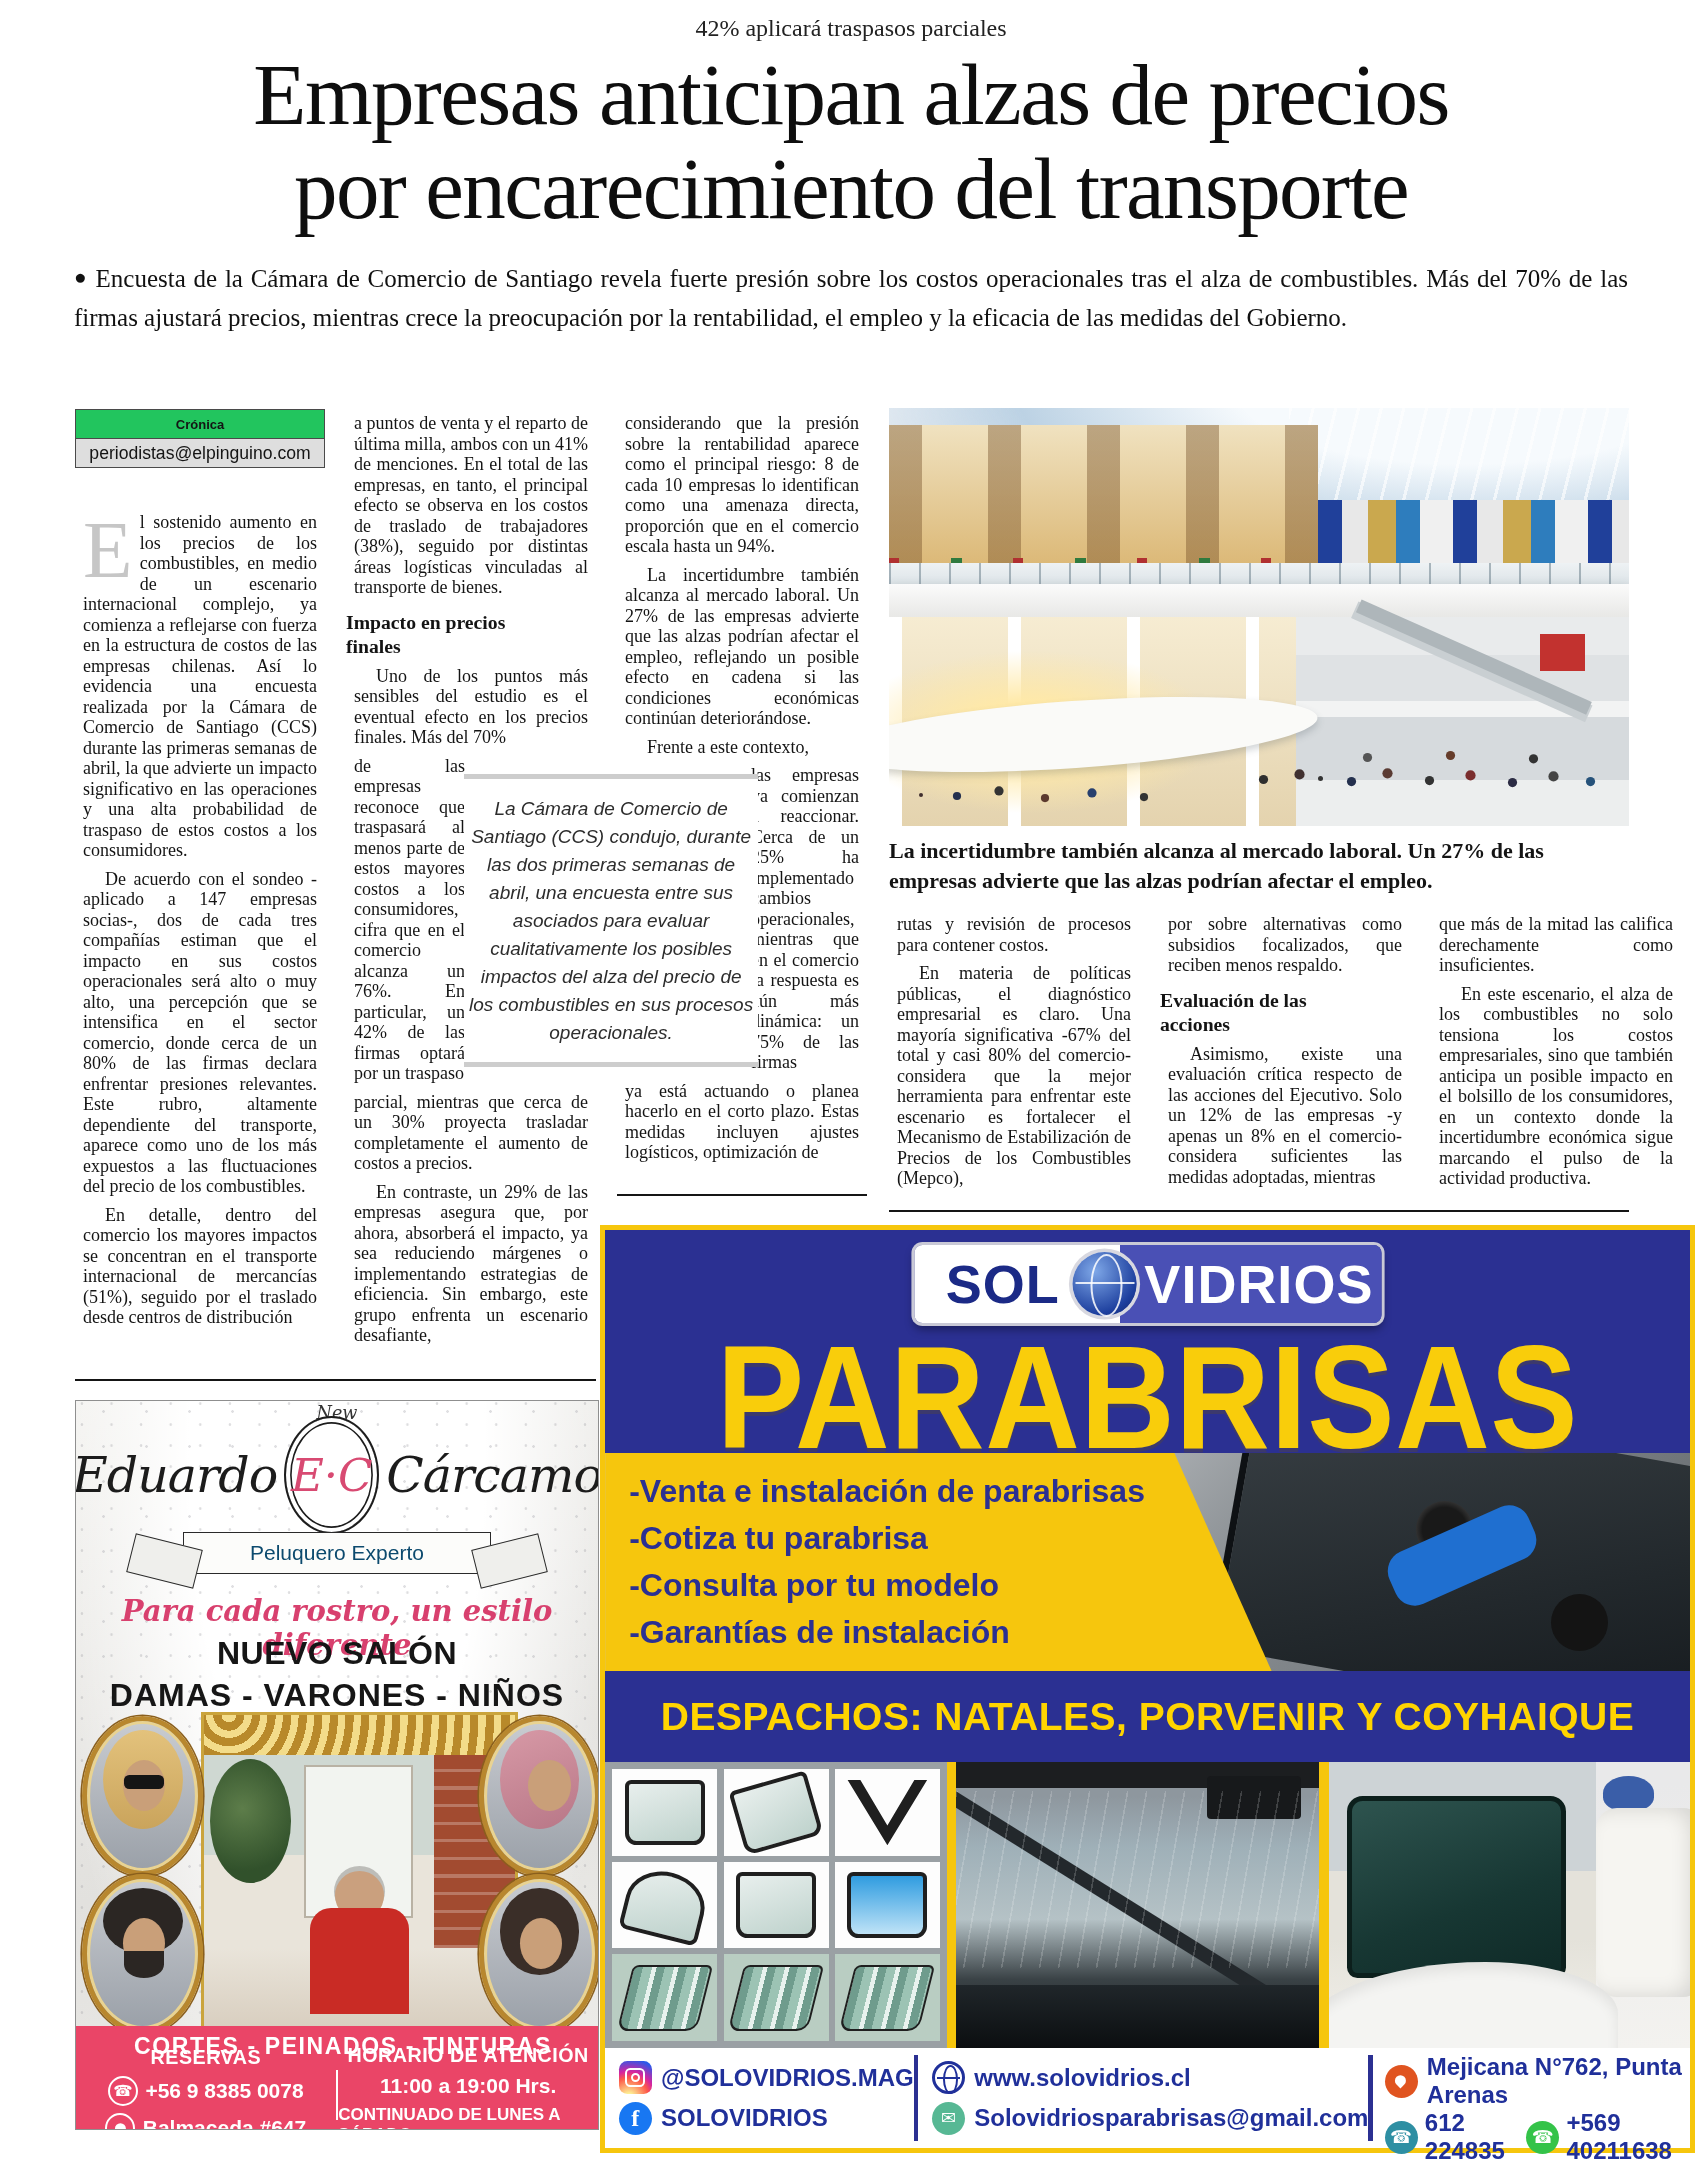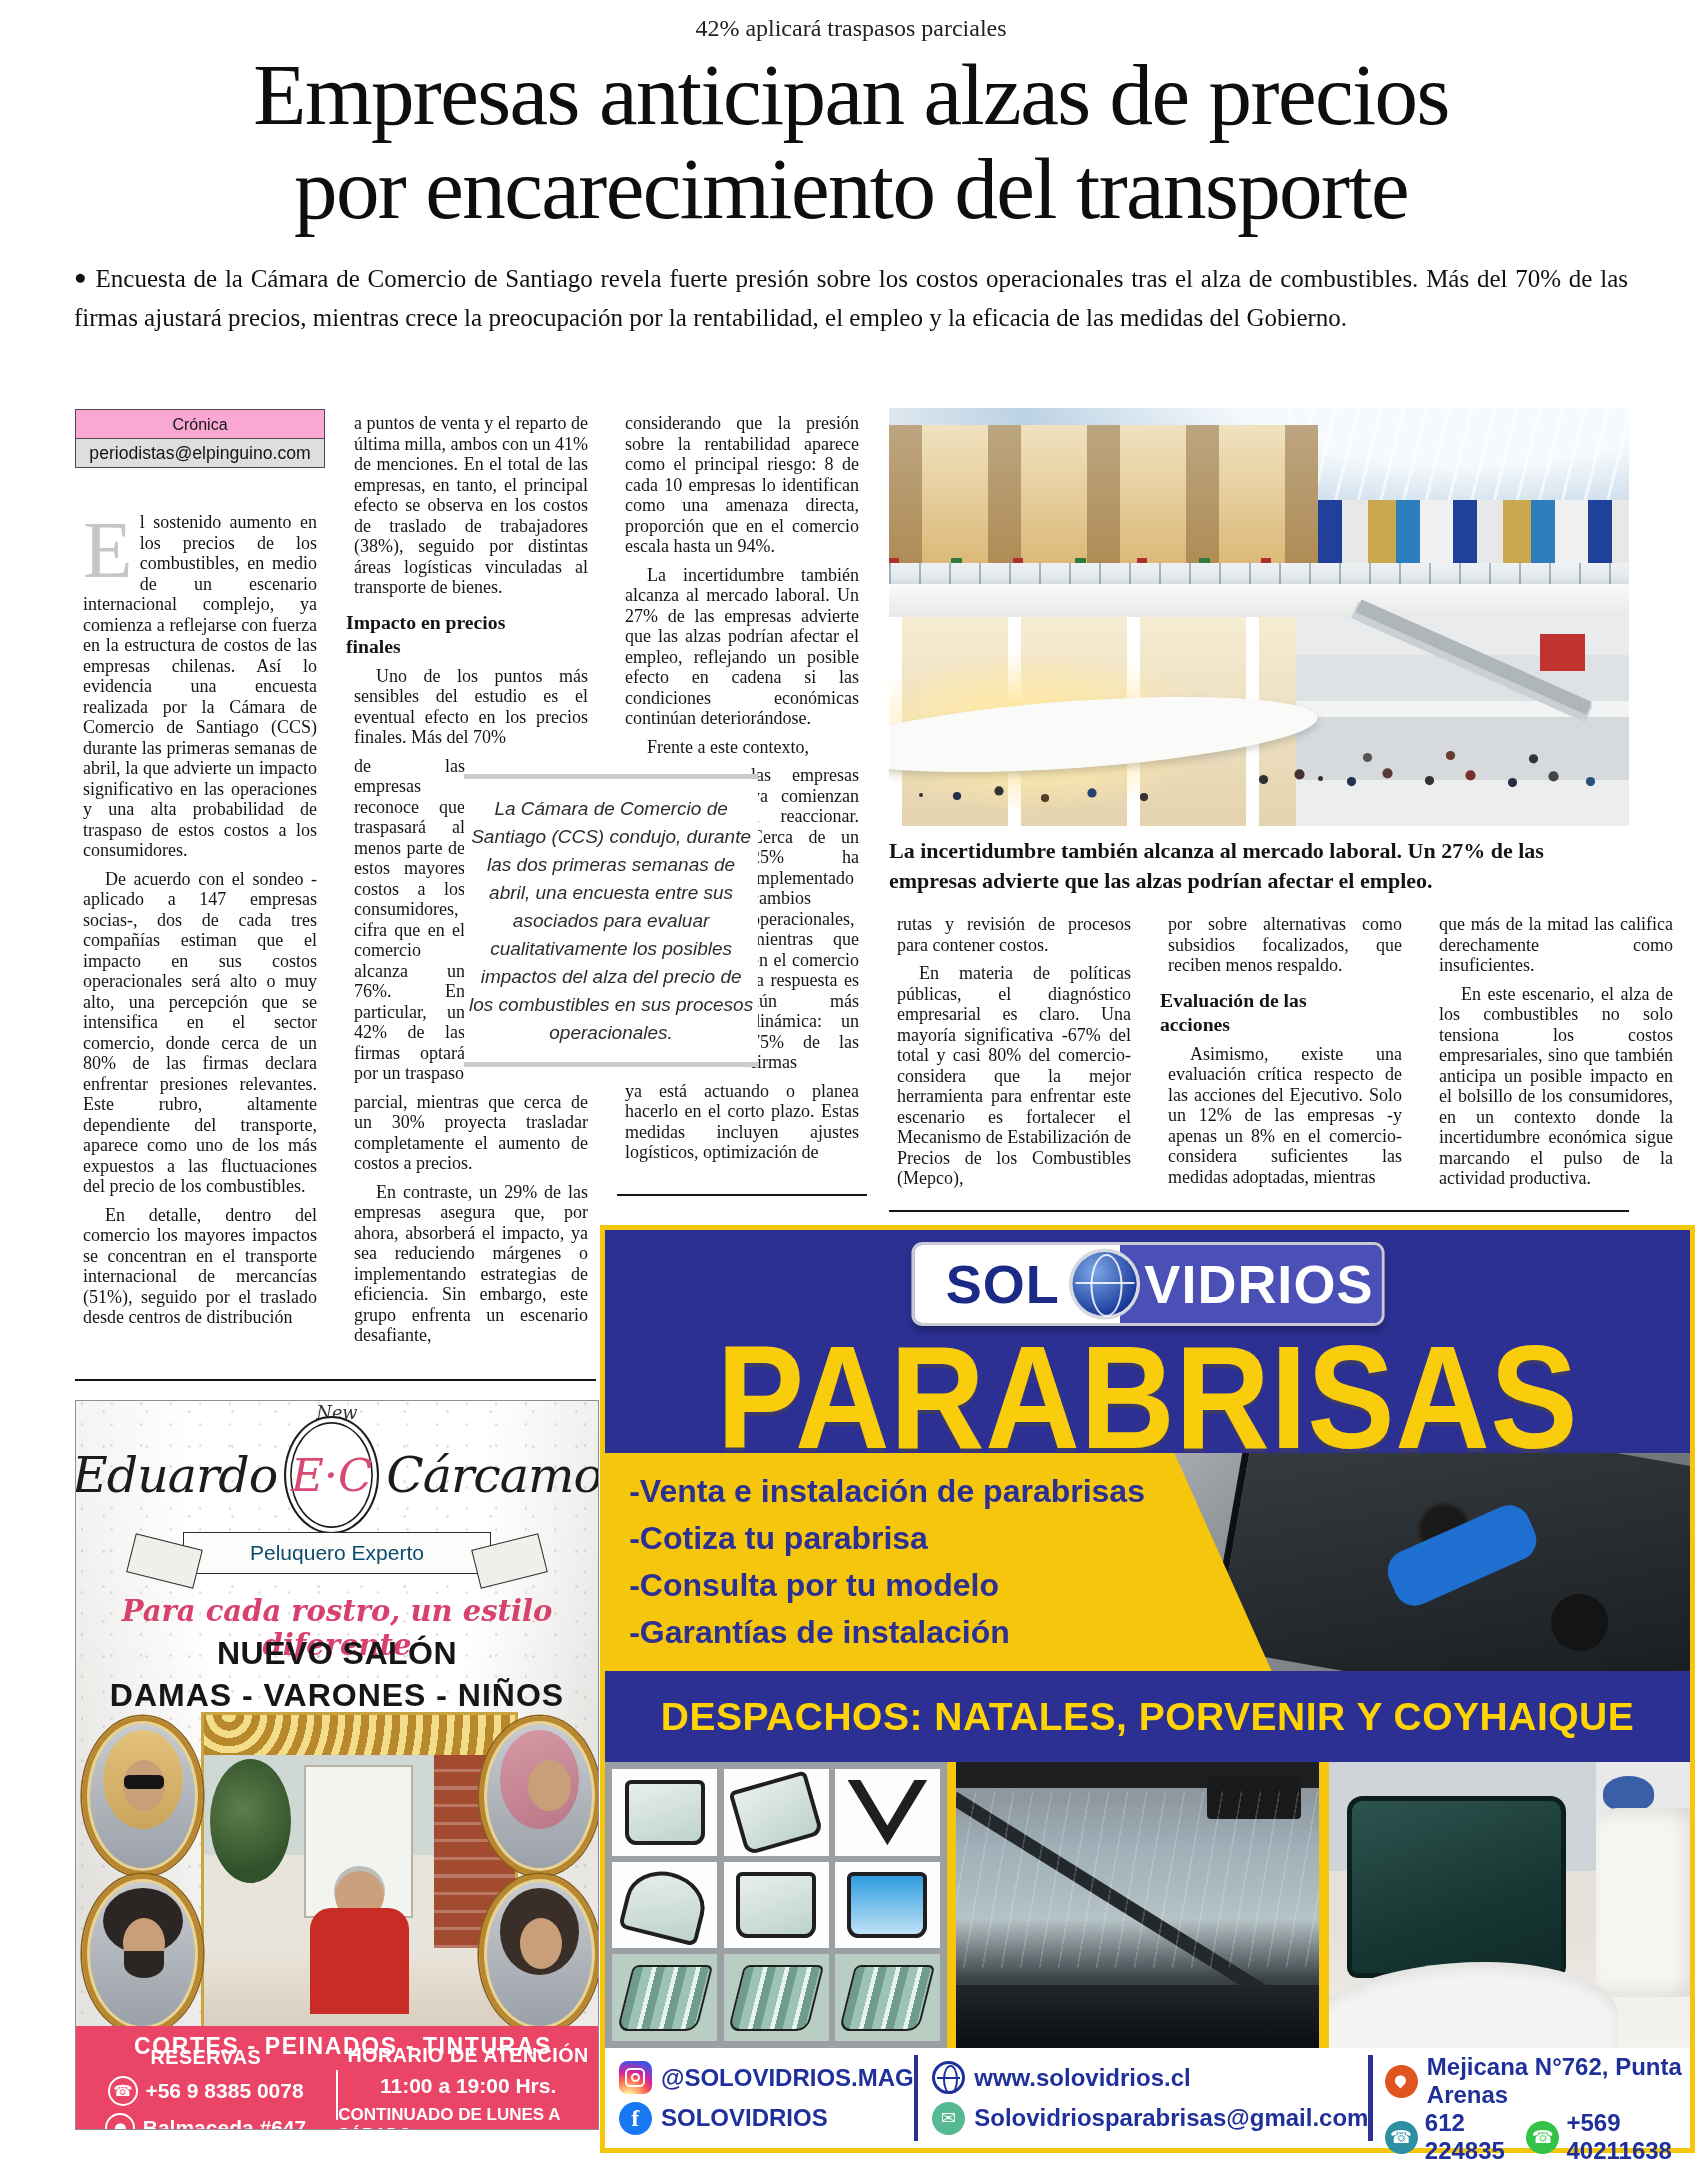--- a/index.html
+++ b/index.html
@@ -15,21 +15,21 @@
   .lede .dot{font-size:21px;vertical-align:3.1px;padding-right:7.3px}
 
   
   .col{position:absolute;width:250px;font-size:18px;line-height:20.5px;text-align:justify;hyphens:auto}
   .col p{margin:8px}
   .ind{text-indent:22px}
   .subhead{font-weight:700;font-size:19.7px;line-height:24px;margin:12.4px 0 4.1px;text-align:left;width:171px}
   .dropcap{float:left;font-size:81px;line-height:62px;padding:6.2px 7.3px 0 0;color:#c6c6c6}
   .cronica{border:1.6px solid #4a4a4a;text-align:center;margin-bottom:44px;
            font-family:"Liberation Sans",sans-serif}
-  .cr-t{font-weight:400;font-size:16px;padding:5.2px 0 2.1px;background:#f9a8d4}
+  .cr-t{font-weight:700;font-size:13px;padding:5.2px 0 2.1px;background:#22c55e}
   .cr-e{font-size:17.6px;background:#dedede;border-top:1px solid #4a4a4a;padding:4.1px 0}
   .spacer-r{float:right;width:131px;height:317px}
   .spacer-l{float:left;width:134px;height:290px}
   .rule{position:absolute;height:1.6px;background:#151515}
 
   
   .pq{position:absolute;left:464px;top:774px;width:290px;z-index:6;background:#fff;
       padding:15.6px 2.1px;text-align:center;border-top:5.2px solid #cdcdcd;border-bottom:5.2px solid #cdcdcd;
       font-family:"Liberation Sans",sans-serif;font-style:italic;font-size:19px;line-height:28px;color:#2d2d2d}
 

